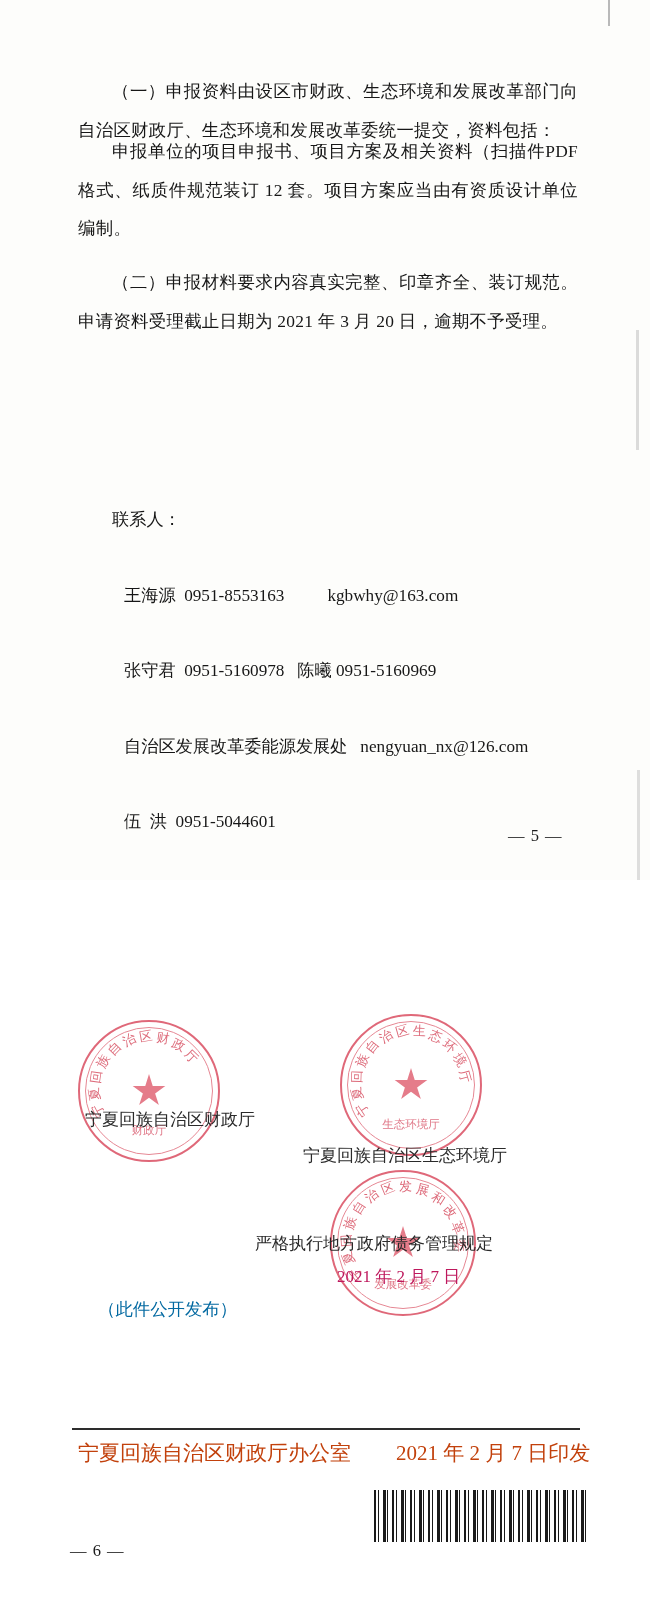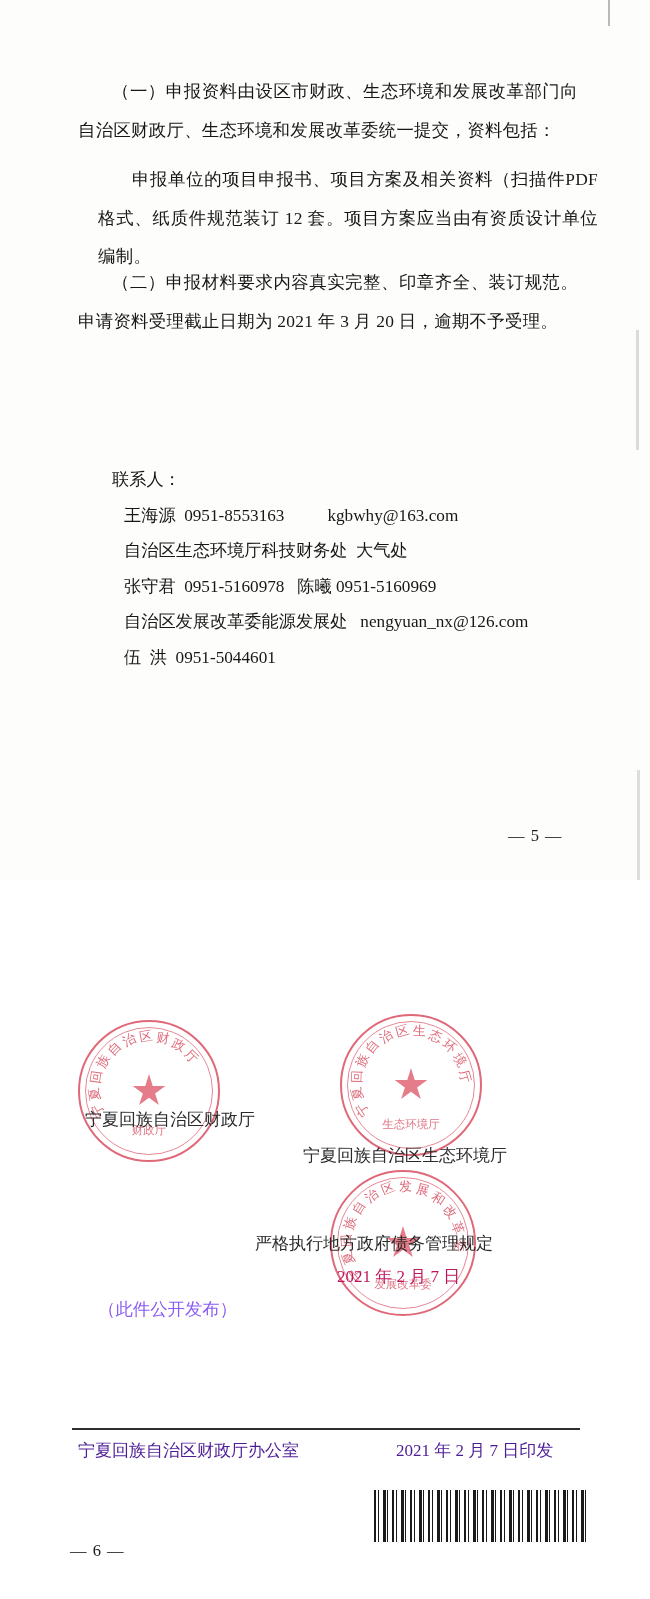--- a/index.html
+++ b/index.html
@@ -46,21 +46,21 @@
   .indent { text-indent: 34px; }
 
   .contact-block {
     position: absolute;
     left: 78px;
     width: 520px;
     font-size: 17.2px;
     line-height: 35.5px;
     color: #171717;
   }
-  .contact-block .row { white-space: pre; }
+  .contact-block .row { white-space: pre; margin-top: 40px; }
   .contact-block .lead { padding-left: 34px; }
   .contact-block .sub { padding-left: 46px; }
 
   .page-number {
     position: absolute;
     font-size: 16.5px;
     color: #1c1c1c;
     letter-spacing: 1px;
   }
   #pg5 { left: 508px; top: 826px; }
@@ -136,38 +136,38 @@
     font-size: 17px;
     color: #be185d;
     white-space: nowrap;
   }
 
   #public-note {
     position: absolute;
     left: 98px;
     top: 1297px;
     font-size: 17.4px;
-    color: #8b5cf6;
+    color: #0369a1;
     white-space: nowrap;
   }
 
   
   #footer-rule {
     position: absolute;
     left: 72px;
     top: 1428px;
     width: 508px;
     height: 1.6px;
     background: #2d2d2d;
   }
   .footer-text {
     position: absolute;
     top: 1439px;
-    font-size: 17px;
-    color: #4c1d95;
+    font-size: 21px;
+    color: #c2410c;
     white-space: nowrap;
   }
   #footer-left { left: 78px; }
   #footer-right { left: 396px; }
 
   #barcode {
     position: absolute;
     left: 374px;
     top: 1490px;
     width: 214px;
@@ -188,27 +188,26 @@
 <body>
 
 <div id="page">
 
   <div class="scan" id="scan-top">
     <div class="edge-mark" style="left:608px; top:0; width:2px; height:26px;"></div>
     <div class="edge-mark" style="left:636px; top:330px; width:3px; height:120px; opacity:.5;"></div>
     <div class="edge-mark" style="left:637px; top:770px; width:3px; height:110px; opacity:.45;"></div>
 
     <div class="body-text indent" style="top:72px;">（一）申报资料由设区市财政、生态环境和发展改革部门向自治区财政厅、生态环境和发展改革委统一提交，资料包括：</div>
-    <div class="body-text indent" style="top:160px;margin-left:20px;">申报单位的项目申报书、项目方案及相关资料（扫描件PDF格式、纸质件规范装订 12 套。项目方案应当由有资质设计单位编制。</div>
+    <div class="body-text indent" style="top:132px;">申报单位的项目申报书、项目方案及相关资料（扫描件PDF格式、纸质件规范装订 12 套。项目方案应当由有资质设计单位编制。</div>
     <div class="body-text indent" style="top:263px;">（二）申报材料要求内容真实完整、印章齐全、装订规范。申请资料受理截止日期为 2021 年 3 月 20 日，逾期不予受理。</div>
 
     <div class="contact-block" style="top:462px;">
       <div class="row lead">联系人：</div>
       <div class="row sub">王海源  0951-8553163          kgbwhy@163.com</div>
-      <div class="row sub">自治区生态环境厅科技财务处  大气处</div>
       <div class="row sub">张守君  0951-5160978   陈曦 0951-5160969</div>
       <div class="row sub">自治区发展改革委能源发展处   nengyuan_nx@126.com</div>
       <div class="row sub">伍  洪  0951-5044601</div>
     </div>
 
     <div class="page-number" id="pg5">— 5 —</div>
   </div>
 
   <div class="scan" id="scan-bottom"></div>
 

